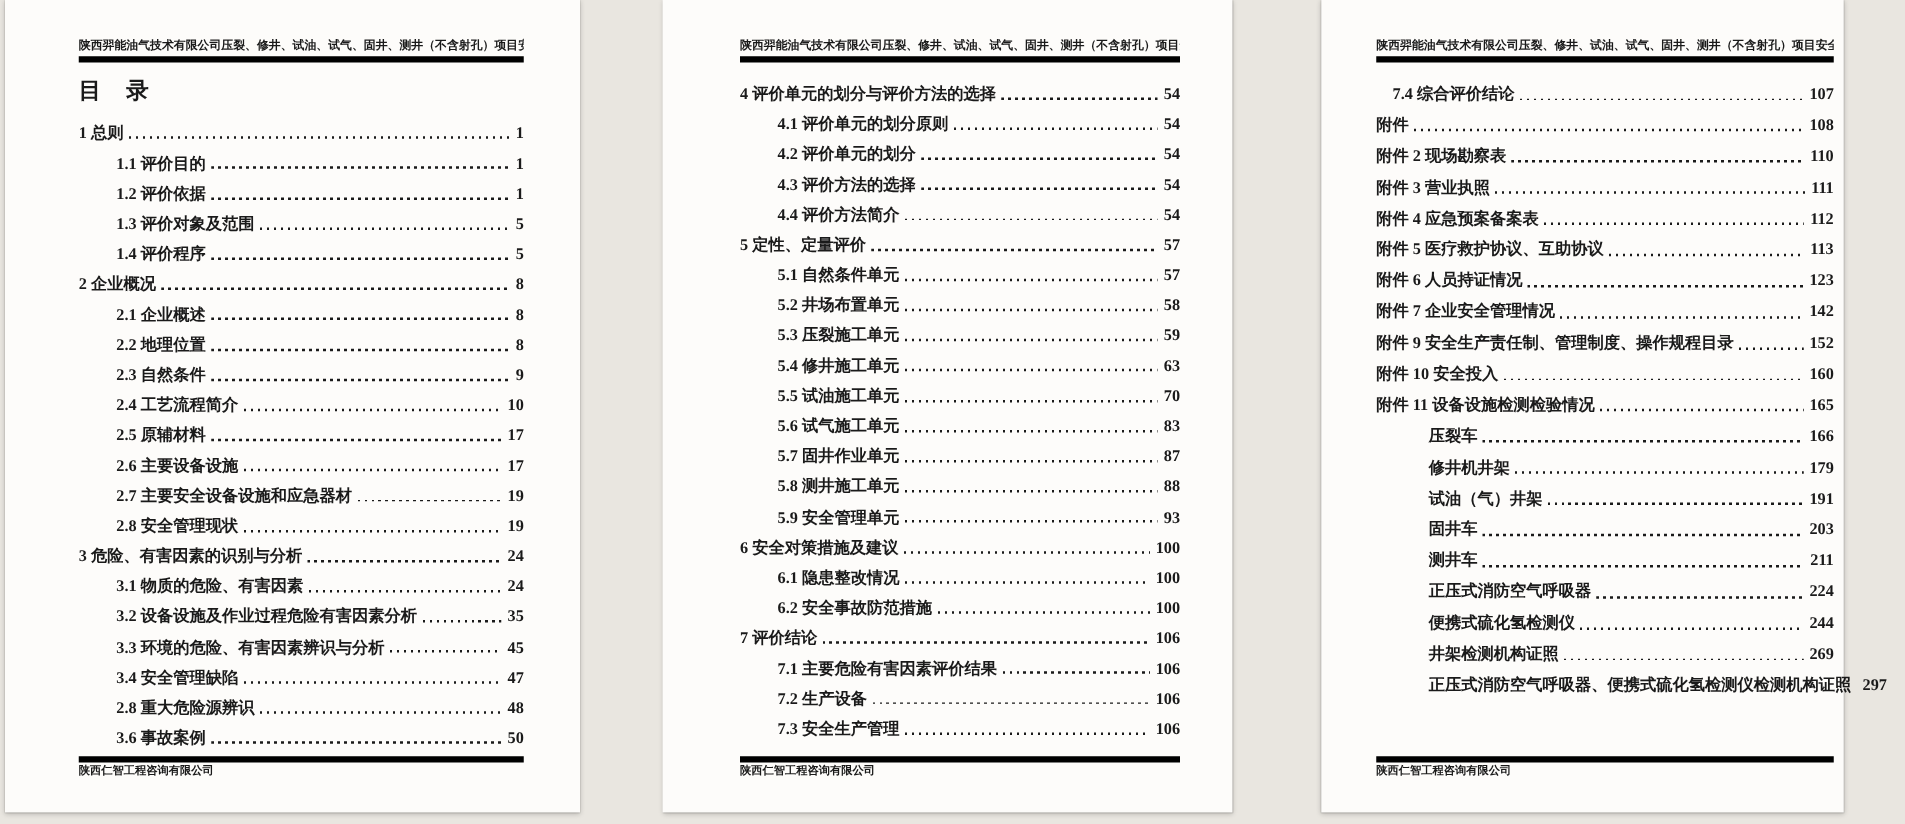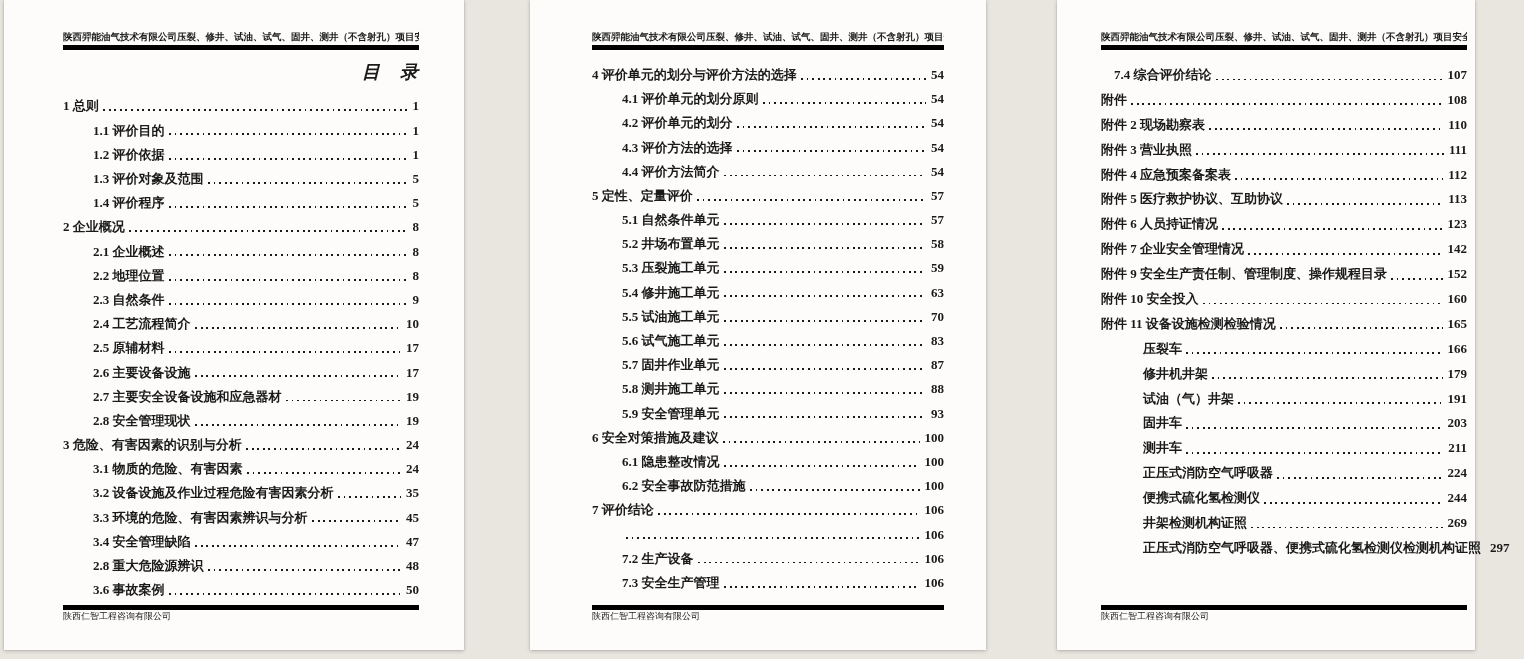--- a/index.html
+++ b/index.html
@@ -27,24 +27,23 @@
     font-size: 9.5px; line-height: 11px; font-weight: bold;
     white-space: nowrap; overflow: hidden;
   }
   .header-rule {
     height: 4.5px; background: #000;
     margin: 2px var(--pr) 0 var(--pl);
   }
 
   .toc-title {
     margin: 12px var(--pr) 10px var(--pl);
-    text-align: right;
+    text-align: left;
     font-size: 18px; line-height: 21px; font-weight: bold;
     letter-spacing: 1px;
-    font-style: italic;
   }
 
   .toc-list { margin: 13.5px var(--pr) 0 var(--pl); }
   .p1 .toc-list { margin-top: 12px; }
 
   .toc-row {
     display: flex; align-items: flex-end;
     height: 24.2px; line-height: 24.2px;
     font-size: 13px; font-weight: 600;
   }
@@ -63,21 +62,21 @@
   }
   .toc-row .pg { white-space: nowrap; font-weight: 600; }
 
   .footer-rule {
     position: absolute; bottom: 40px;
     left: var(--pl); right: var(--pr);
     height: 5px; background: #000;
   }
   .running-footer {
     position: absolute; top: 611px; left: var(--pl);
-    font-size: 9px; line-height: 11px; font-weight: normal;
+    font-size: 9px; line-height: 11px; font-weight: bold;
     white-space: nowrap;
   }
 </style>
 </head>
 <body>
 
 <div class="canvas">
 
   <div class="page p1">
     <div class="running-header">陕西羿能油气技术有限公司压裂、修井、试油、试气、固井、测井（不含射孔）项目安全现状评价报告</div>
@@ -287,20 +286,21 @@
           <span class="lbl">6.2 安全事故防范措施</span>
           <span class="dots"></span>
           <span class="pg">100</span>
         </div>
         <div class="toc-row lvl1">
           <span class="lbl">7 评价结论</span>
           <span class="dots"></span>
           <span class="pg">106</span>
         </div>
         <div class="toc-row lvl2">
+          <span class="lbl">7.1 主要危险有害因素评价结果</span>
           <span class="dots"></span>
           <span class="pg">106</span>
         </div>
         <div class="toc-row lvl2">
           <span class="lbl">7.2 生产设备</span>
           <span class="dots"></span>
           <span class="pg">106</span>
         </div>
         <div class="toc-row lvl2">
           <span class="lbl">7.3 安全生产管理</span>

